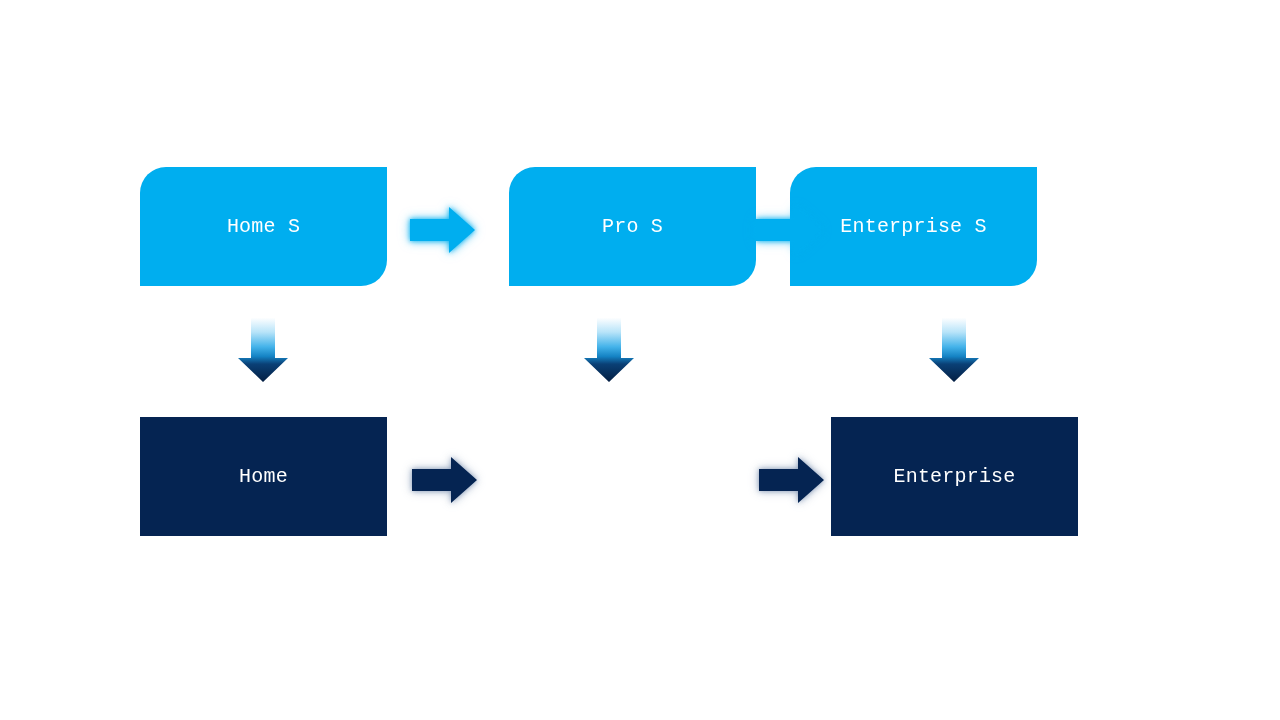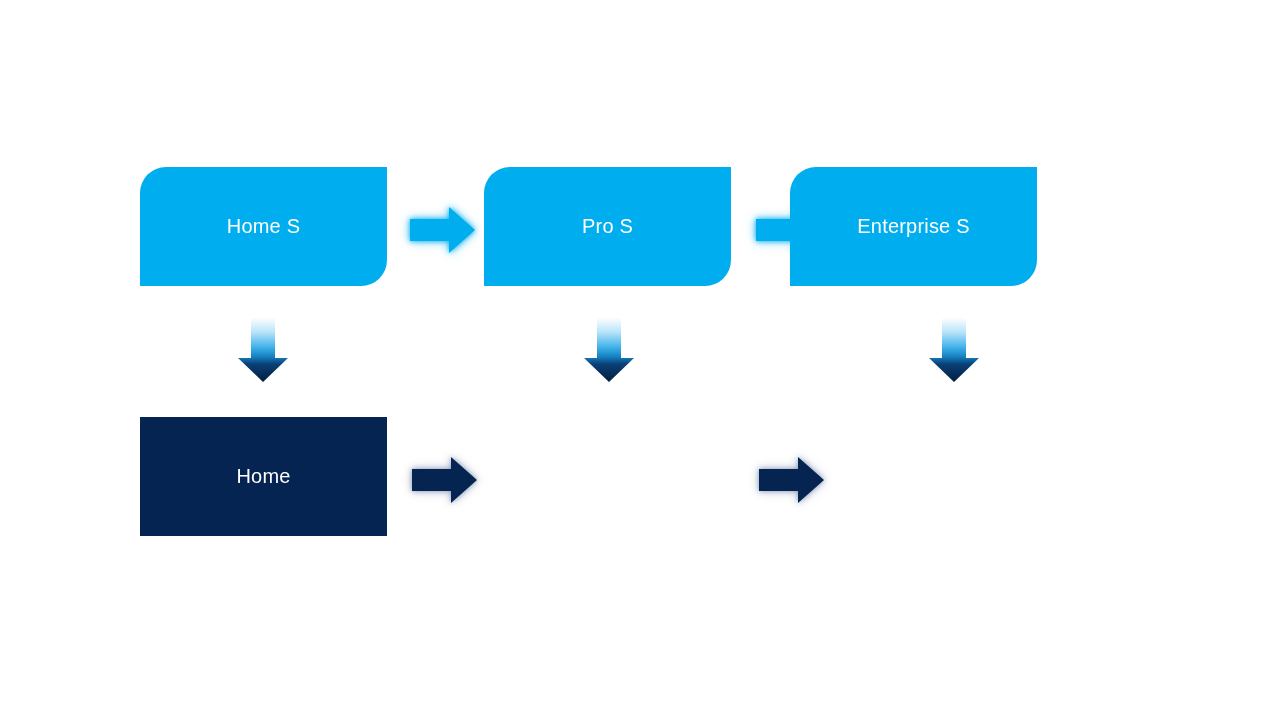--- a/index.html
+++ b/index.html
@@ -16,20 +16,21 @@
     overflow:hidden;
     font-family:"Liberation Sans", sans-serif;
   }
   .box{
     position:absolute;
     width:247px;height:119px;
     display:flex;align-items:center;justify-content:center;
     color:var(--box-text);
     font-size:20px;
     letter-spacing:0.2px;
+    font-family:Liberation Mono, monospace;
   }
   .box.top{
     background:var(--accent-light);
     border-radius:26px 0 26px 0;
     top:167px;
   }
   .box.bottom{
     background:var(--accent-dark);
     top:417px;
   }
@@ -61,21 +62,21 @@
         <stop offset="0.60" stop-color="#1583C4"></stop>
         <stop offset="0.72" stop-color="#0A4076"></stop>
         <stop offset="1" stop-color="#041E42"></stop>
       </linearGradient>
     </defs>
   </svg>
 
   <div class="box top" style="left:140px">
     <span>Home S</span>
   </div>
-  <div class="box top" style="left:484px">
+  <div class="box top" style="left:509px">
     <span>Pro S</span>
   </div>
   <div class="box top" style="left:790px">
     <span>Enterprise S</span>
   </div>
 
   <div class="rarrow light" style="left:410px;top:207px">
     <svg viewBox="0 0 65 46">
         <polygon points="0,12 39,12 39,0 65,23 39,46 39,34 0,34"></polygon>
       </svg>
@@ -98,20 +99,23 @@
   </div>
   <div class="darrow" style="left:929px">
     <svg viewBox="0 0 50 64">
         <polygon fill="url(#downGrad)" points="13,0 37,0 37,40 50,40 25,64 0,40 13,40"></polygon>
       </svg>
   </div>
 
   <div class="box bottom" style="left:140px">
     <span>Home</span>
   </div>
+  <div class="box bottom" style="left:831px">
+    <span>Enterprise</span>
+  </div>
 
   <div class="rarrow dark" style="left:412px;top:457px">
     <svg viewBox="0 0 65 46">
         <polygon points="0,12 39,12 39,0 65,23 39,46 39,34 0,34"></polygon>
       </svg>
   </div>
   <div class="rarrow dark" style="left:759px;top:457px">
     <svg viewBox="0 0 65 46">
         <polygon points="0,12 39,12 39,0 65,23 39,46 39,34 0,34"></polygon>
       </svg>

